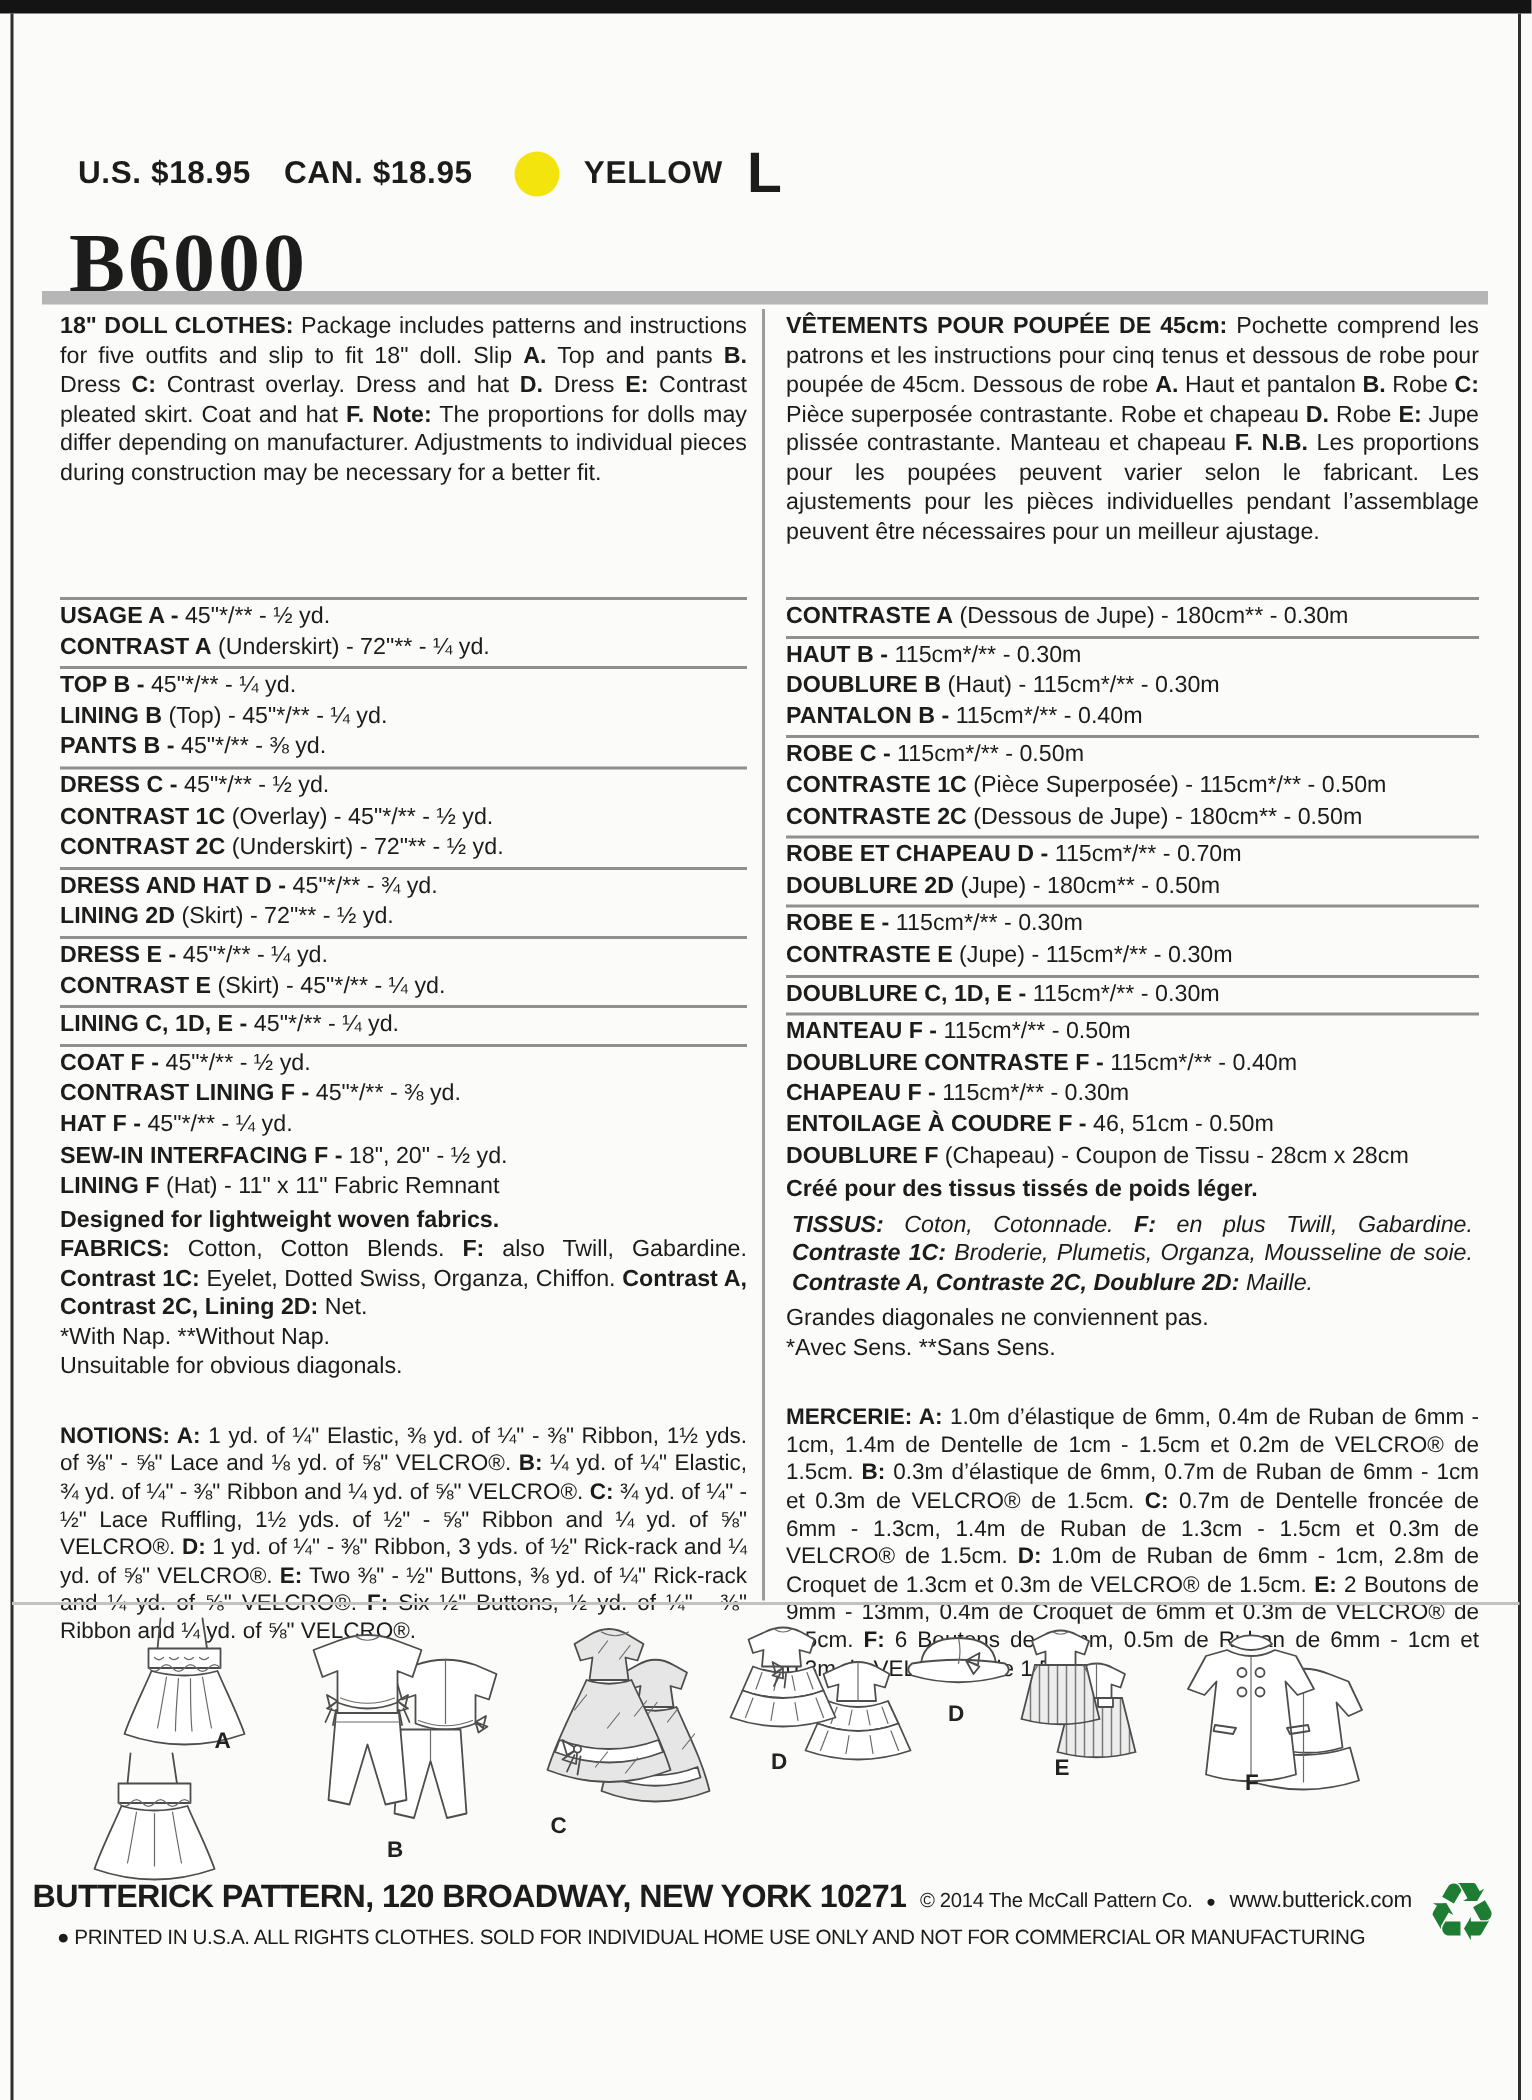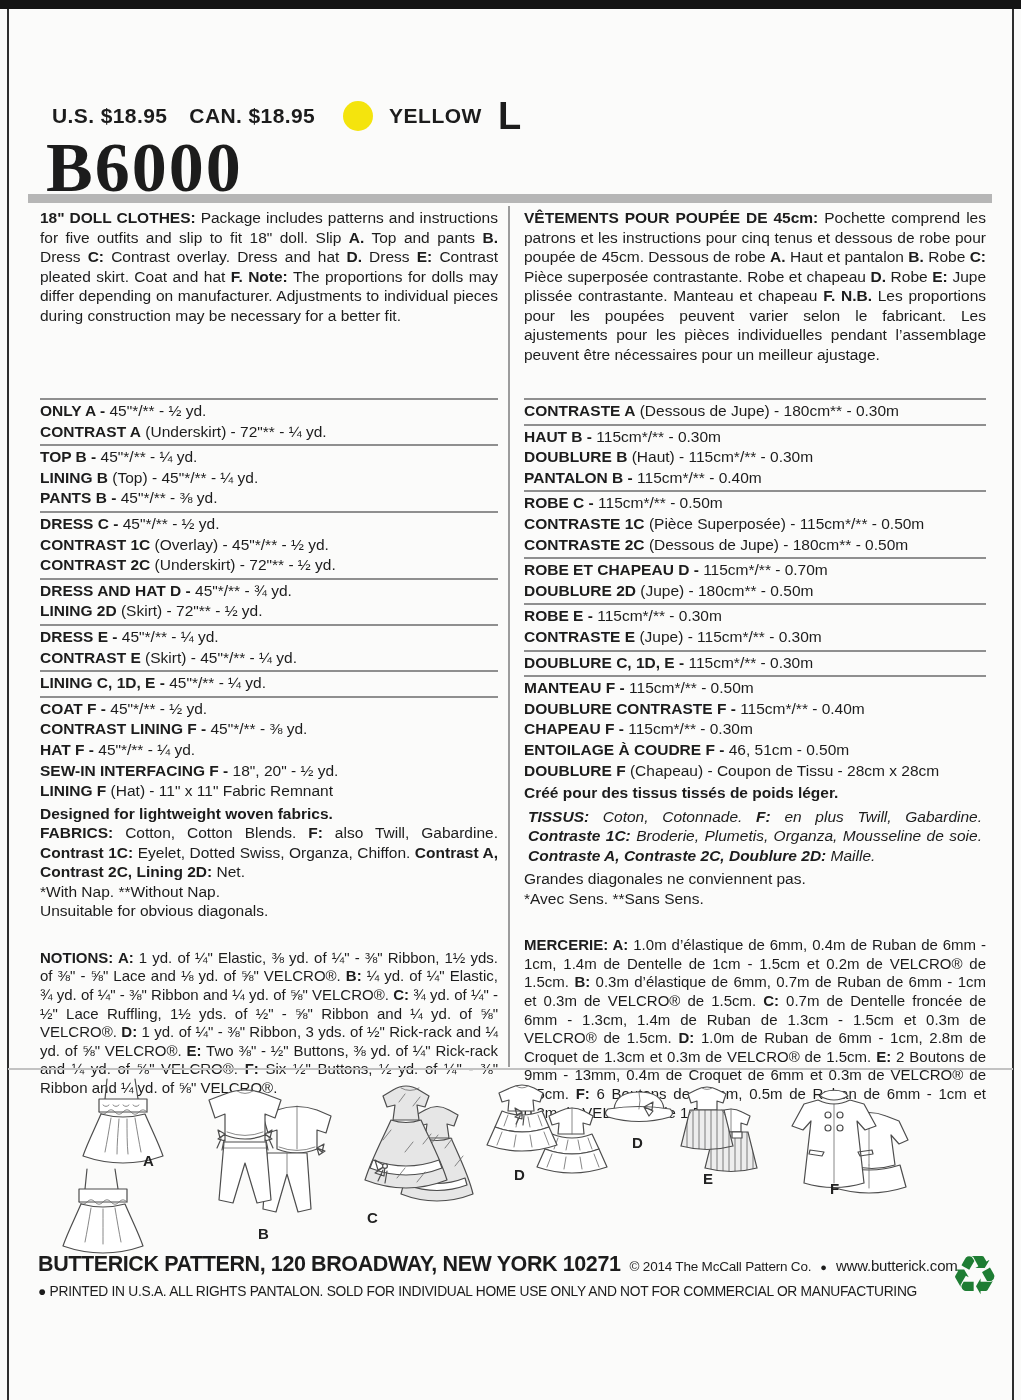--- a/index.html
+++ b/index.html
@@ -13,23 +13,23 @@
   .edge.l{left:7px;} .edge.r{right:7px;}
 
   .header{position:absolute;top:97px;left:52px;display:flex;align-items:center;}
   .price{font-weight:700;font-size:21px;letter-spacing:.4px;white-space:nowrap;}
   .price + .price{margin-left:22px;}
   .dot{width:30px;height:30px;border-radius:50%;background:#f4e40d;margin-left:28px;}
   .colorname{font-weight:700;font-size:21px;letter-spacing:.5px;margin-left:16px;text-align:center;}
   .sizeletter{font-weight:700;font-size:38px;line-height:1;margin-left:16px;}
 
   .pattern-number{
-    position:absolute;top:128px;left:46px;
+    position:absolute;top:144px;left:46px;
     font-family:"Liberation Serif","DejaVu Serif",serif;
-    font-size:70px;font-weight:700;letter-spacing:2px;
+    font-size:56px;font-weight:700;letter-spacing:2px;
   }
   .graybar{position:absolute;top:194px;left:28px;width:964px;height:9px;background:#b6b6b6;}
 
   .col{position:absolute;top:208px;font-size:15.5px;line-height:1.26;}
   .col.en{left:40px;width:458px;}
   .col.fr{left:524px;width:462px;}
   .divider{position:absolute;left:508px;top:206px;height:861px;width:2px;background:#9c9c9c;}
 
   .desc{min-height:190px;text-align:justify;}
   .b{font-weight:700;}
@@ -55,21 +55,21 @@
   .fig-f{left:760px;top:14px;}
   .lbl-a{left:88px;top:78px;}
   .lbl-b{left:63px;top:147px;}
   .lbl-c{left:14px;top:127px;}
   .lbl-d{left:34px;top:86px;}
   .lbl-dhat{left:152px;top:54px;}
   .lbl-e{left:27px;top:88px;}
   .lbl-f{left:62px;top:96px;}
 
   .footer{position:absolute;left:38px;right:96px;top:1252px;}
-  .foot-line1{display:flex;align-items:baseline;gap:9px;white-space:nowrap;}
+  .foot-line1{display:flex;align-items:baseline;gap:9px;white-space:nowrap;justify-content:center;}
   .address{font-weight:700;font-size:21.5px;letter-spacing:-0.4px;}
   .copyright{font-size:13.5px;letter-spacing:-0.2px;}
   .foot-bullet{font-size:11px;}
   .website{font-size:15px;letter-spacing:-0.2px;}
   .foot-line2{margin-top:7px;font-size:13.8px;letter-spacing:-0.3px;white-space:nowrap;}
   .foot-line3{margin-top:6px;font-size:13.8px;letter-spacing:-0.2px;text-align:center;}
   .recycle{position:absolute;right:22px;top:1248px;font-size:54px;line-height:1;color:#1e7d33;}
 
   svg .ln{fill:none;stroke:#4d4d4d;stroke-width:1.2;stroke-linecap:round;stroke-linejoin:round;}
   svg .fw{fill:#ffffff;stroke:#4d4d4d;stroke-width:1.2;stroke-linejoin:round;}
@@ -91,21 +91,21 @@
   <span class="sizeletter">L</span>
 </div>
 
 <div class="pattern-number">B6000</div>
 <div class="graybar"></div>
 <div class="divider"></div>
 
 <div class="col en">
   <p class="desc" style="margin:0;"><span class="b">18" DOLL CLOTHES: </span><span>Package includes patterns and instructions for five outfits and slip to fit 18" doll. Slip </span><span class="b">A.</span><span> Top and pants </span><span class="b">B.</span><span> Dress </span><span class="b">C:</span><span> Contrast overlay. Dress and hat </span><span class="b">D.</span><span> Dress </span><span class="b">E:</span><span> Contrast pleated skirt. Coat and hat </span><span class="b">F. Note:</span><span> The proportions for dolls may differ depending on manufacturer. Adjustments to individual pieces during construction may be necessary for a better fit.</span></p>
   <div class="ytable">
-      <div class="yrow"><span class="b">ONLY A -</span><span> 45"*/** - ½ yd.</span></div>
+      <div class="yrow"><span class="b">USAGE A -</span><span> 45"*/** - ½ yd.</span></div>
       <div class="yrow rule"><span class="b">CONTRAST A</span><span> (Underskirt) - 72"** - ¼ yd.</span></div>
       <div class="yrow"><span class="b">TOP B -</span><span> 45"*/** - ¼ yd.</span></div>
       <div class="yrow"><span class="b">LINING B</span><span> (Top) - 45"*/** - ¼ yd.</span></div>
       <div class="yrow rule"><span class="b">PANTS B -</span><span> 45"*/** - ⅜ yd.</span></div>
       <div class="yrow"><span class="b">DRESS C -</span><span> 45"*/** - ½ yd.</span></div>
       <div class="yrow"><span class="b">CONTRAST 1C</span><span> (Overlay) - 45"*/** - ½ yd.</span></div>
       <div class="yrow rule"><span class="b">CONTRAST 2C</span><span> (Underskirt) - 72"** - ½ yd.</span></div>
       <div class="yrow"><span class="b">DRESS AND HAT D -</span><span> 45"*/** - ¾ yd.</span></div>
       <div class="yrow rule"><span class="b">LINING 2D</span><span> (Skirt) - 72"** - ½ yd.</span></div>
       <div class="yrow"><span class="b">DRESS E -</span><span> 45"*/** - ¼ yd.</span></div>
@@ -294,15 +294,15 @@
   </div>
 </div>
 
 <div class="footer">
   <div class="foot-line1">
     <span class="address">BUTTERICK PATTERN, 120 BROADWAY, NEW YORK 10271</span>
     <span class="copyright">© 2014 The McCall Pattern Co.</span>
     <span class="foot-bullet">●</span>
     <span class="website">www.butterick.com</span>
   </div>
-  <div class="foot-line2">● PRINTED IN U.S.A. ALL RIGHTS PANTALON. SOLD FOR INDIVIDUAL HOME USE ONLY AND NOT FOR COMMERCIAL OR MANUFACTURING</div>
+  <div class="foot-line2">● PRINTED IN U.S.A. ALL RIGHTS CLOTHES. SOLD FOR INDIVIDUAL HOME USE ONLY AND NOT FOR COMMERCIAL OR MANUFACTURING</div>
 </div>
 <div class="recycle" style="color: rgb(30, 125, 51);">♻</div>
 
 </body></html>

